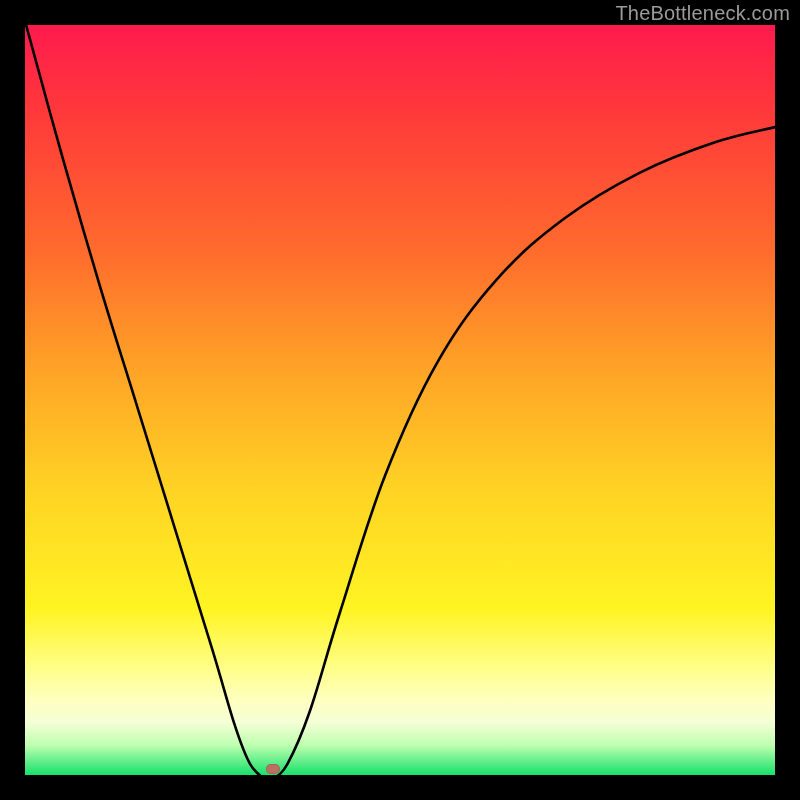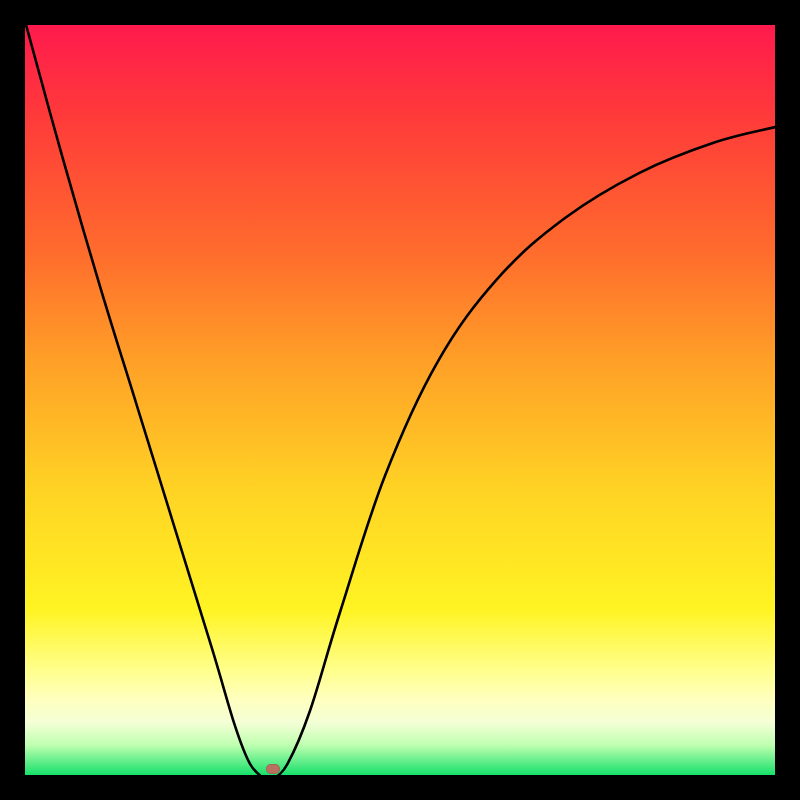--- a/index.html
+++ b/index.html
@@ -61,20 +61,21 @@
     background: #b97060;
     border-radius: 5px;
     transform: translate(-50%, -50%);
     box-shadow: 0 0 0 0.5px rgba(0,0,0,0.2) inset;
   }
 </style>
 </head>
 <body>
 
 <div class="frame">
+  <div class="watermark">TheBottleneck.com</div>
 
   <div class="plot">
     <svg class="curve" viewBox="0 0 750 750" preserveAspectRatio="none">
       <path id="curve-path" fill="none" stroke="#000000" stroke-width="2.6" stroke-linejoin="round" stroke-linecap="round" d="M 0,-4 C 6.75,20.559200000000008 24,84.68600000000006 37.5,132.44000000000005 C 51,180.19400000000005 61.5,216.27480000000003 75,261.3 C 88.5,306.3252 99,338.9192 112.5,382.58 C 126,426.2408 136.5,460.1992 150,503.86 C 163.5,547.5208 176.7,589.6656 187.5,625.14 C 198.3,660.6143999999999 203.25000000000003,680.474 210.00000000000003,700.94 C 216.75000000000003,721.4060000000001 219.6,729.2892 225,738.84 C 230.4,748.3908 235.95,751.2712 240,754 C 244.05,756.7288 243.45,756.7288 247.5,754 C 251.55,751.2712 255.75,751.1196 262.5,738.84 C 269.25,726.5604000000001 275.55,713.068 285,685.78 C 294.45,658.492 301.5,629.5364 315,587.24 C 328.5,544.9436000000001 342.45,495.8252 360,450.8 C 377.55,405.7748 392.25000000000006,372.57439999999997 412.50000000000006,337.09999999999997 C 432.75000000000006,301.62559999999996 449.55,279.64359999999994 472.5,253.71999999999997 C 495.45,227.79639999999998 514.35,212.18160000000003 540,193.08000000000004 C 565.65,173.97840000000005 588,161.24400000000003 615,147.60000000000002 C 642,133.95600000000002 665.7,125.46639999999998 690,117.27999999999997 C 714.3,109.09359999999997 739.2,104.8488 750,102.12"></path>
     </svg>
     <div id="marker" class="marker" style="left: 247.5px; top: 744px; background: rgb(185, 112, 96);"></div>
   </div>
 </div>
 
 </body></html>

